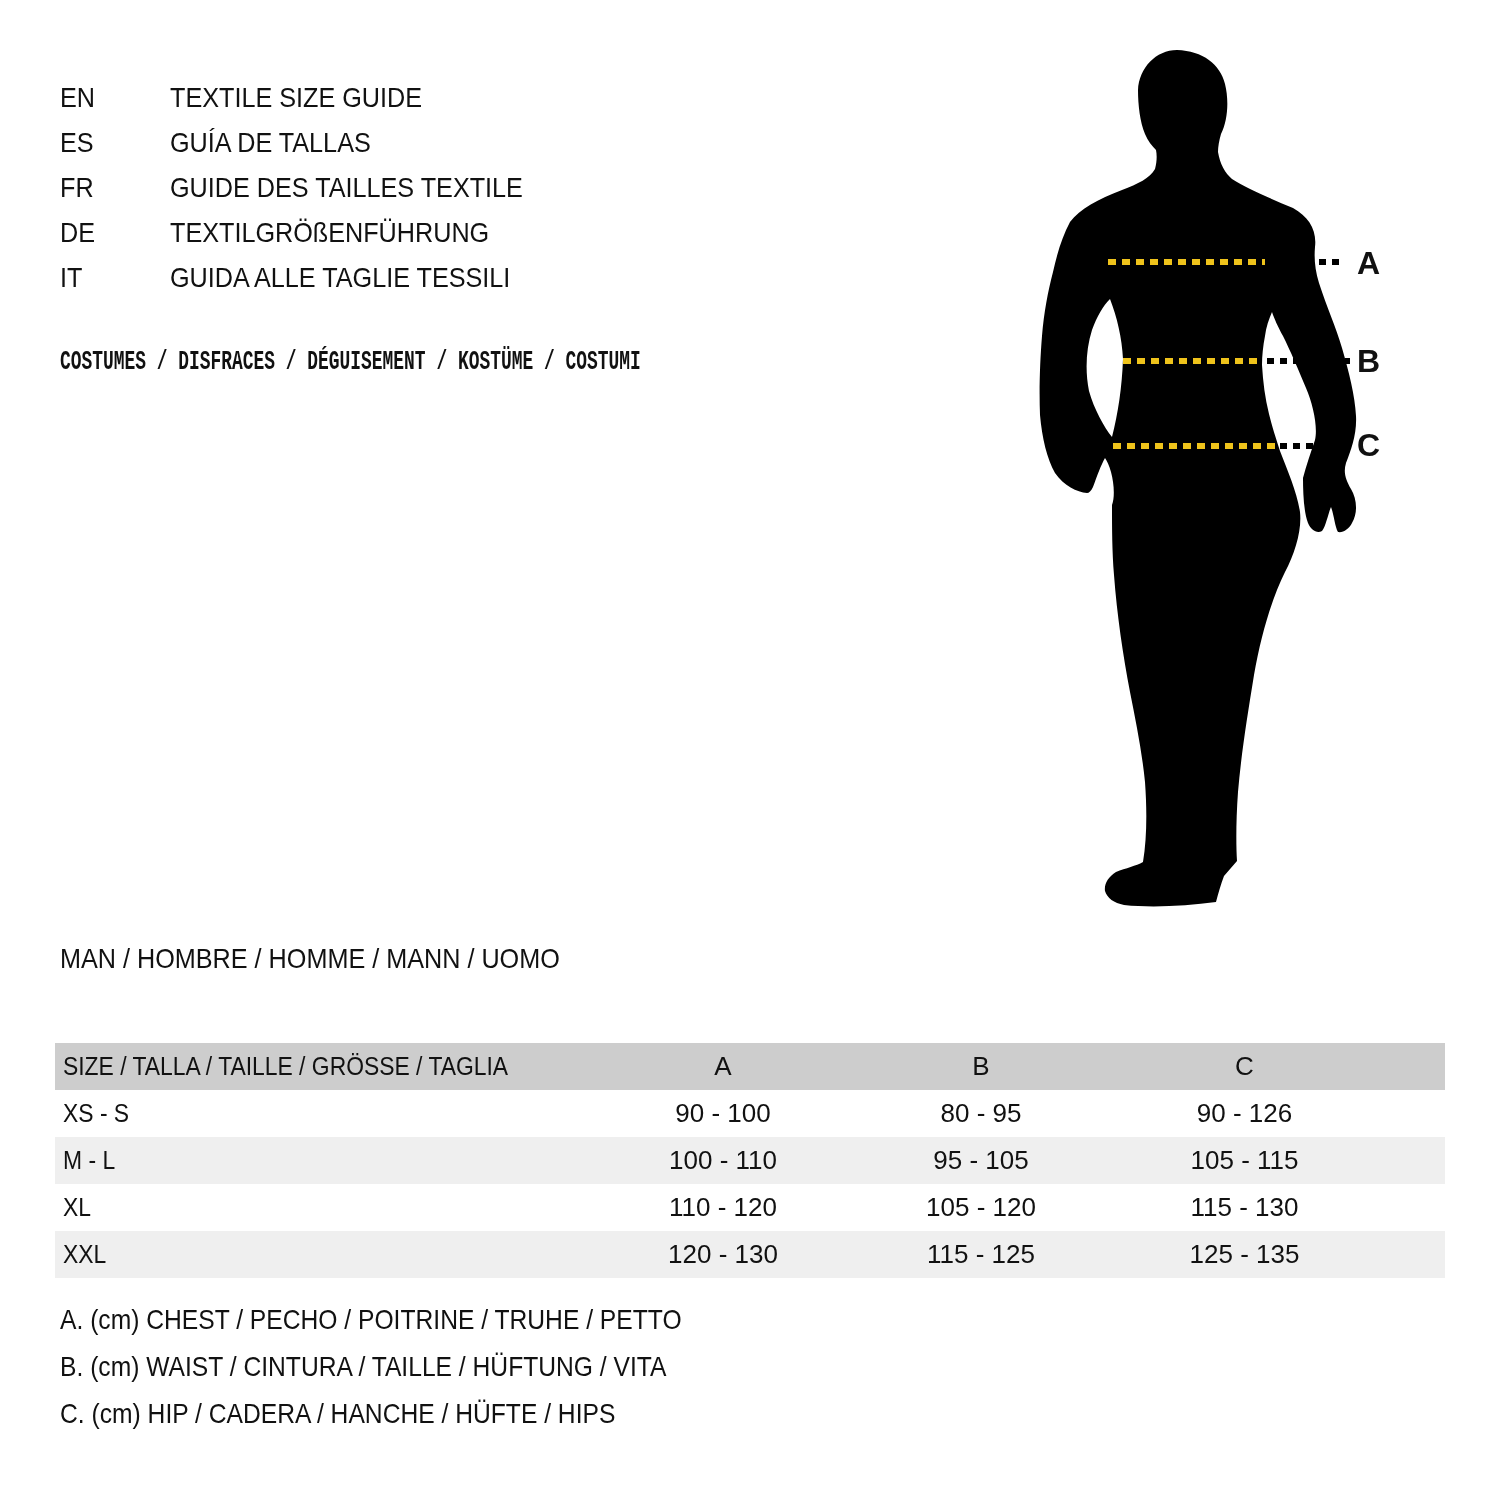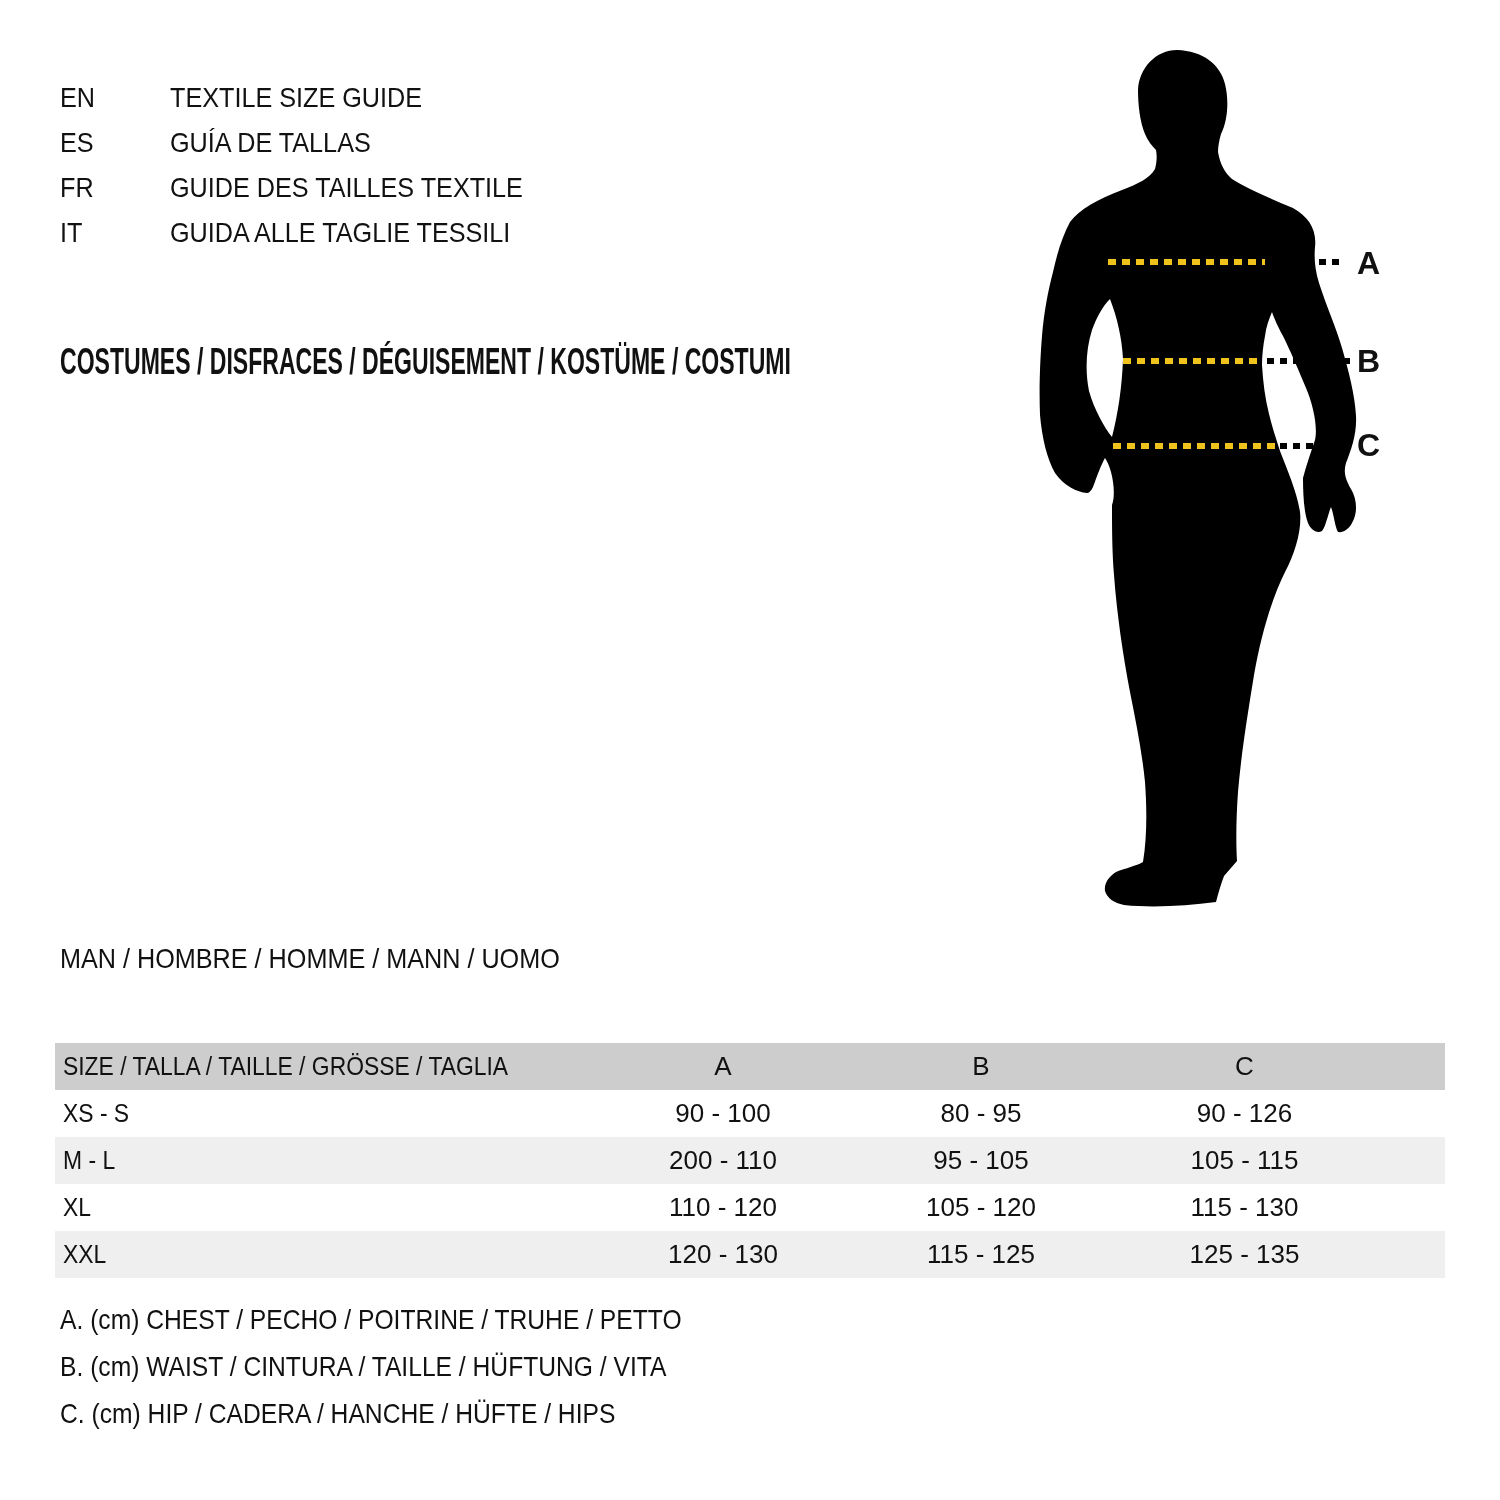--- a/index.html
+++ b/index.html
@@ -9,21 +9,21 @@
   .cx{display:inline-block;transform:scaleX(0.9);transform-origin:0 50%;white-space:nowrap;}
   .cx88{display:inline-block;transform:scaleX(0.88);transform-origin:0 50%;white-space:nowrap;}
   .cx-costumes{display:inline-block;transform:scaleX(0.64);transform-origin:0 50%;white-space:nowrap;}
 
   
   .lang-block{left:60px;top:75px;font-size:28px;line-height:45px;font-weight:400;}
   .lang-row{display:flex;gap:40px;}
   .lang-code{width:70px;flex:0 0 70px;}
 
   
-  .costumes{left:60px;top:340px;font-size:36px;line-height:44px;font-weight:700;}
+  .costumes{left:60px;top:340px;font-size:28px;line-height:44px;font-weight:700;font-family:Liberation Mono, monospace;}
 
   
   .dash{height:6px;}
   .dash-black{background:repeating-linear-gradient(90deg,#000 0 7px,transparent 7px 13px);z-index:1;}
   .dash-yellow{z-index:3;}
   .silhouette{z-index:2;}
   .measure-label{z-index:4;font-size:32px;line-height:32px;font-weight:700;}
 
   
   .man-heading{left:60px;top:945px;font-size:28px;line-height:28px;font-weight:400;}
@@ -52,20 +52,24 @@
       <span class="lang-code"><span class="cx">EN</span></span>
       <span class="cx">TEXTILE SIZE GUIDE</span>
     </div>
     <div class="lang-row">
       <span class="lang-code"><span class="cx">ES</span></span>
       <span class="cx">GUÍA DE TALLAS</span>
     </div>
     <div class="lang-row">
       <span class="lang-code"><span class="cx">FR</span></span>
       <span class="cx">GUIDE DES TAILLES TEXTILE</span>
+    </div>
+    <div class="lang-row">
+      <span class="lang-code"><span class="cx">DE</span></span>
+      <span class="cx">TEXTILGRÖßENFÜHRUNG</span>
     </div>
     <div class="lang-row">
       <span class="lang-code"><span class="cx">IT</span></span>
       <span class="cx">GUIDA ALLE TAGLIE TESSILI</span>
     </div>
   </div>
 
   <div class="abs costumes">
     <span class="cx-costumes">COSTUMES / DISFRACES / DÉGUISEMENT / KOSTÜME / COSTUMI</span>
   </div>
@@ -171,21 +175,21 @@
     </thead>
     <tbody>
       <tr>
         <td class="col-size"><span class="cx88">XS - S</span></td>
         <td class="col-num">90 - 100</td>
         <td class="col-num">80 - 95</td>
         <td class="col-num col-last">90 - 126</td>
       </tr>
       <tr>
         <td class="col-size"><span class="cx88">M - L</span></td>
-        <td class="col-num">200 - 110</td>
+        <td class="col-num">100 - 110</td>
         <td class="col-num">95 - 105</td>
         <td class="col-num col-last">105 - 115</td>
       </tr>
       <tr>
         <td class="col-size"><span class="cx88">XL</span></td>
         <td class="col-num">110 - 120</td>
         <td class="col-num">105 - 120</td>
         <td class="col-num col-last">115 - 130</td>
       </tr>
       <tr>

